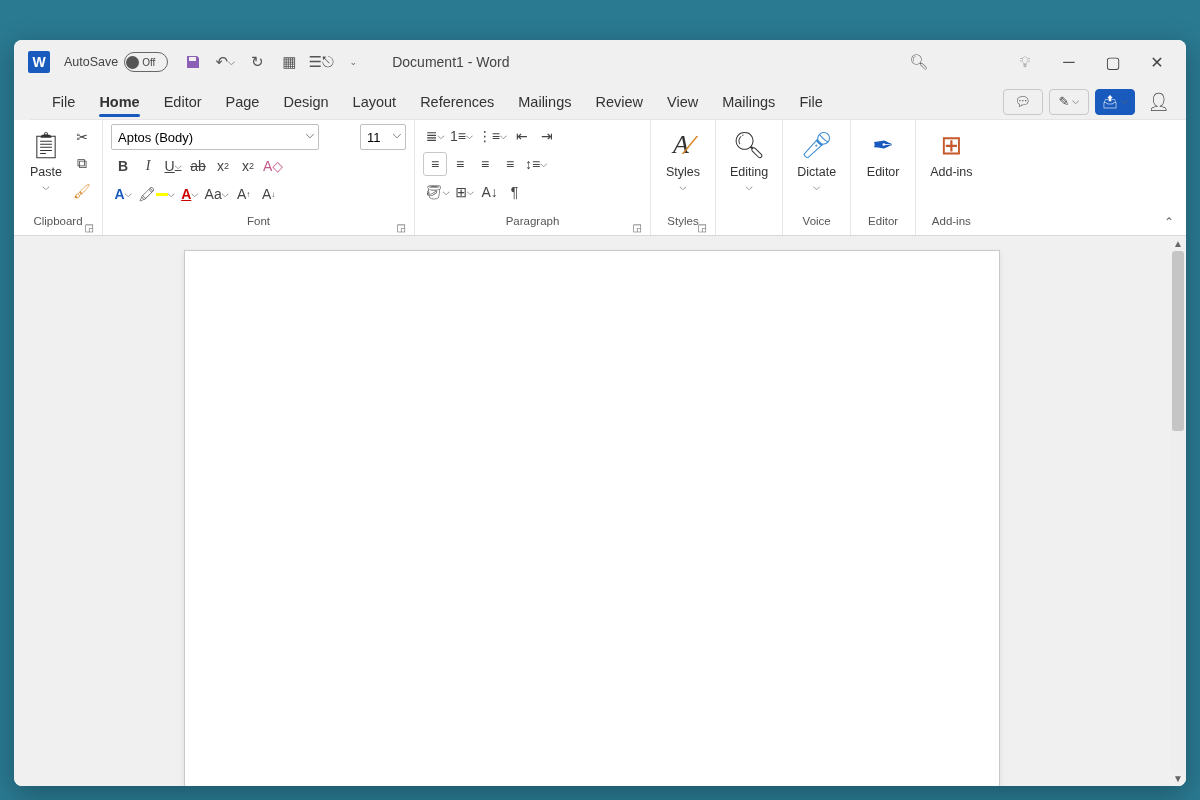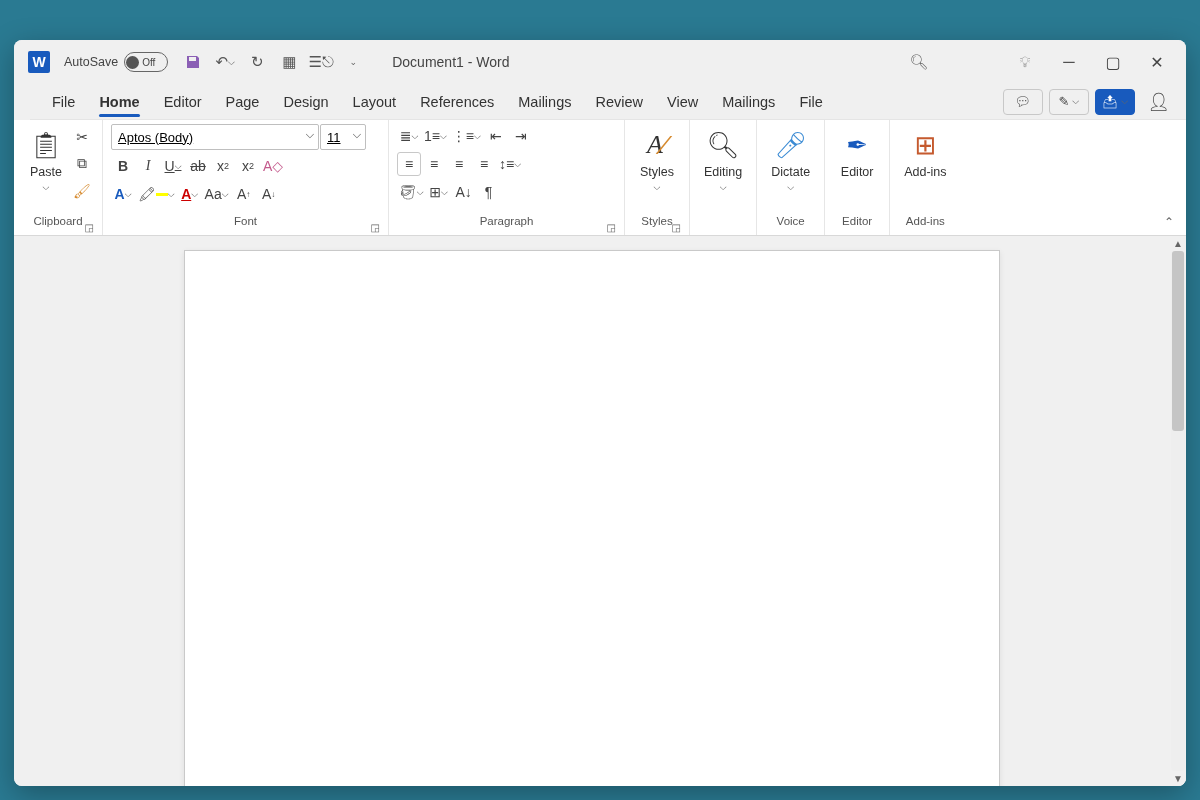--- a/index.html
+++ b/index.html
@@ -39,21 +39,21 @@
 .group-body{flex:1;display:flex;align-items:flex-start;}
 .group-label{font-size:11.5px;color:#555;text-align:center;height:18px;display:flex;align-items:flex-start;justify-content:center;position:relative;}
 .grp-launch{position:absolute;right:0;bottom:0;font-size:10px;color:#666;cursor:pointer;}
 .bigbtn{display:flex;flex-direction:column;align-items:center;justify-content:center;gap:3px;padding:4px 6px;font-size:12.5px;color:#333;cursor:pointer;min-width:48px;border-radius:3px;}
 .ic{display:inline-flex;align-items:center;justify-content:center;}
 .ic-lg{width:34px;height:34px;font-size:26px;}
 .caret{font-size:9px;color:#666;}
 .col{display:flex;flex-direction:column;gap:2px;}
 .row{display:flex;align-items:center;gap:1px;}
 .sbtn{height:24px;min-width:24px;display:flex;align-items:center;justify-content:center;border-radius:3px;cursor:pointer;font-size:14px;color:#444;padding:0 2px;}
-.font-sel{height:26px;border:1px solid #bfbfbf;font-size:13px;padding:0 20px 0 6px;border-radius:2px;background:#fff;cursor:pointer;appearance:none;position:relative;text-decoration:underline;}
+.font-sel{height:26px;border:1px solid #bfbfbf;font-size:13px;padding:0 20px 0 6px;border-radius:2px;background:#fff;cursor:pointer;appearance:none;position:relative;}
 .sel-wrap{position:relative;display:inline-flex;}
 .sel-wrap::after{content:'⌵';position:absolute;right:5px;top:4px;font-size:11px;color:#666;pointer-events:none;}
 .collapse{position:absolute;right:12px;bottom:6px;font-size:12px;color:#666;cursor:pointer;}
 
 
 .docarea{flex:1;background:#f0f0f0;display:flex;overflow:hidden;position:relative;}
 .doc-scroll{flex:1;display:flex;justify-content:center;padding-top:14px;overflow:hidden;}
 .page{width:816px;height:1056px;background:#fff;border:1px solid #c9c9c9;box-shadow:0 2px 6px rgba(0,0,0,.08);}
 .vscroll{width:16px;background:#f0f0f0;display:flex;flex-direction:column;align-items:center;}
 .vscroll .arrow{font-size:10px;color:#666;padding:2px 0;cursor:pointer;}
@@ -185,21 +185,21 @@
     </div>
 
     <div class="group" style="min-width:286px;">
       <div class="group-body">
           <div class="col" style="gap:4px;">
         <div class="row">
           <span class="sel-wrap">
                 <input class="font-sel" style="width: 208px;" value="Aptos (Body)">
               </span>
           <span class="sel-wrap">
-                <input class="font-sel" style="width: 46px;" value="11">
+                <input class="font-sel" style="width: 46px; margin-left: 40px;" value="11">
               </span>
         </div>
         <div class="row">
           <div class="sbtn" style="font-weight:700">B</div>
           <div class="sbtn" style="font-style:italic;font-family:serif">I</div>
           <div class="sbtn" style="text-decoration:underline">U<span class="caret">⌵</span></div>
           <div class="sbtn" style="text-decoration:line-through">ab</div>
           <div class="sbtn">x<sub style="font-size:9px">2</sub></div>
           <div class="sbtn">x<sup style="font-size:9px">2</sup></div>
           <div class="sbtn" style="color:#c45a8c">A◇</div>

